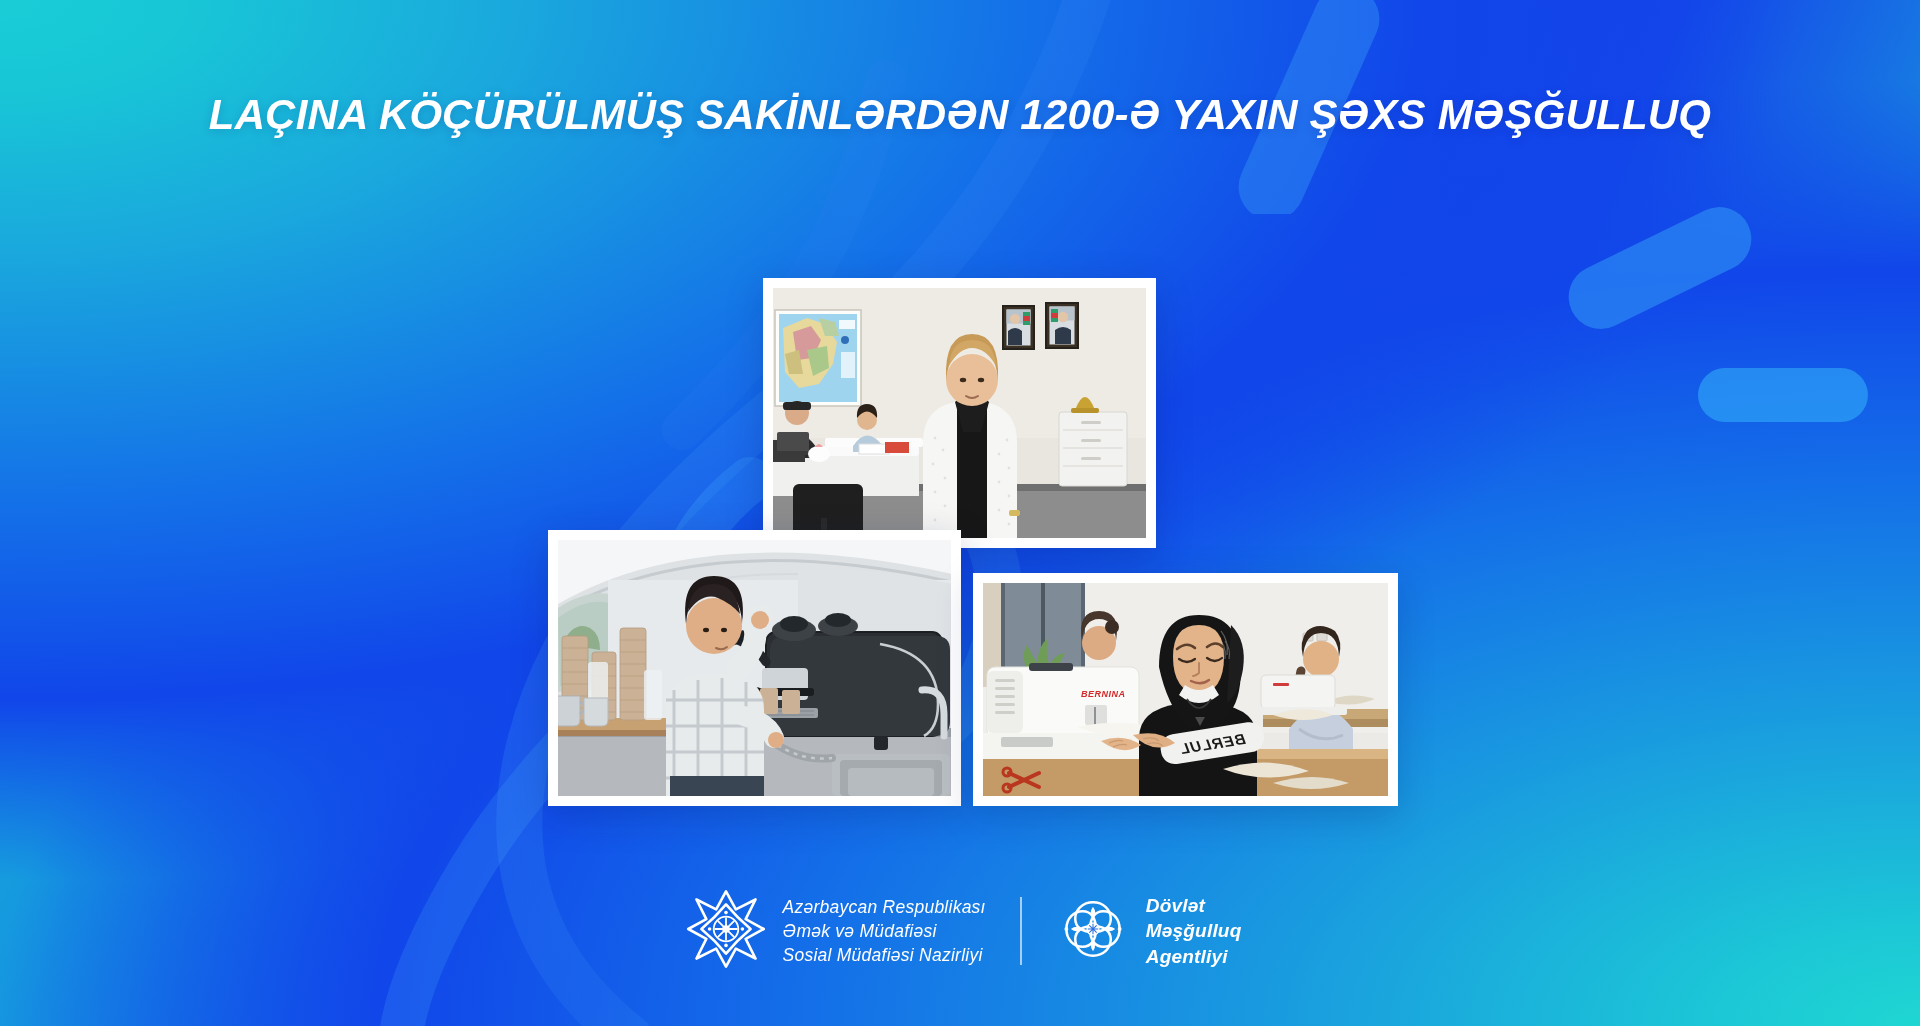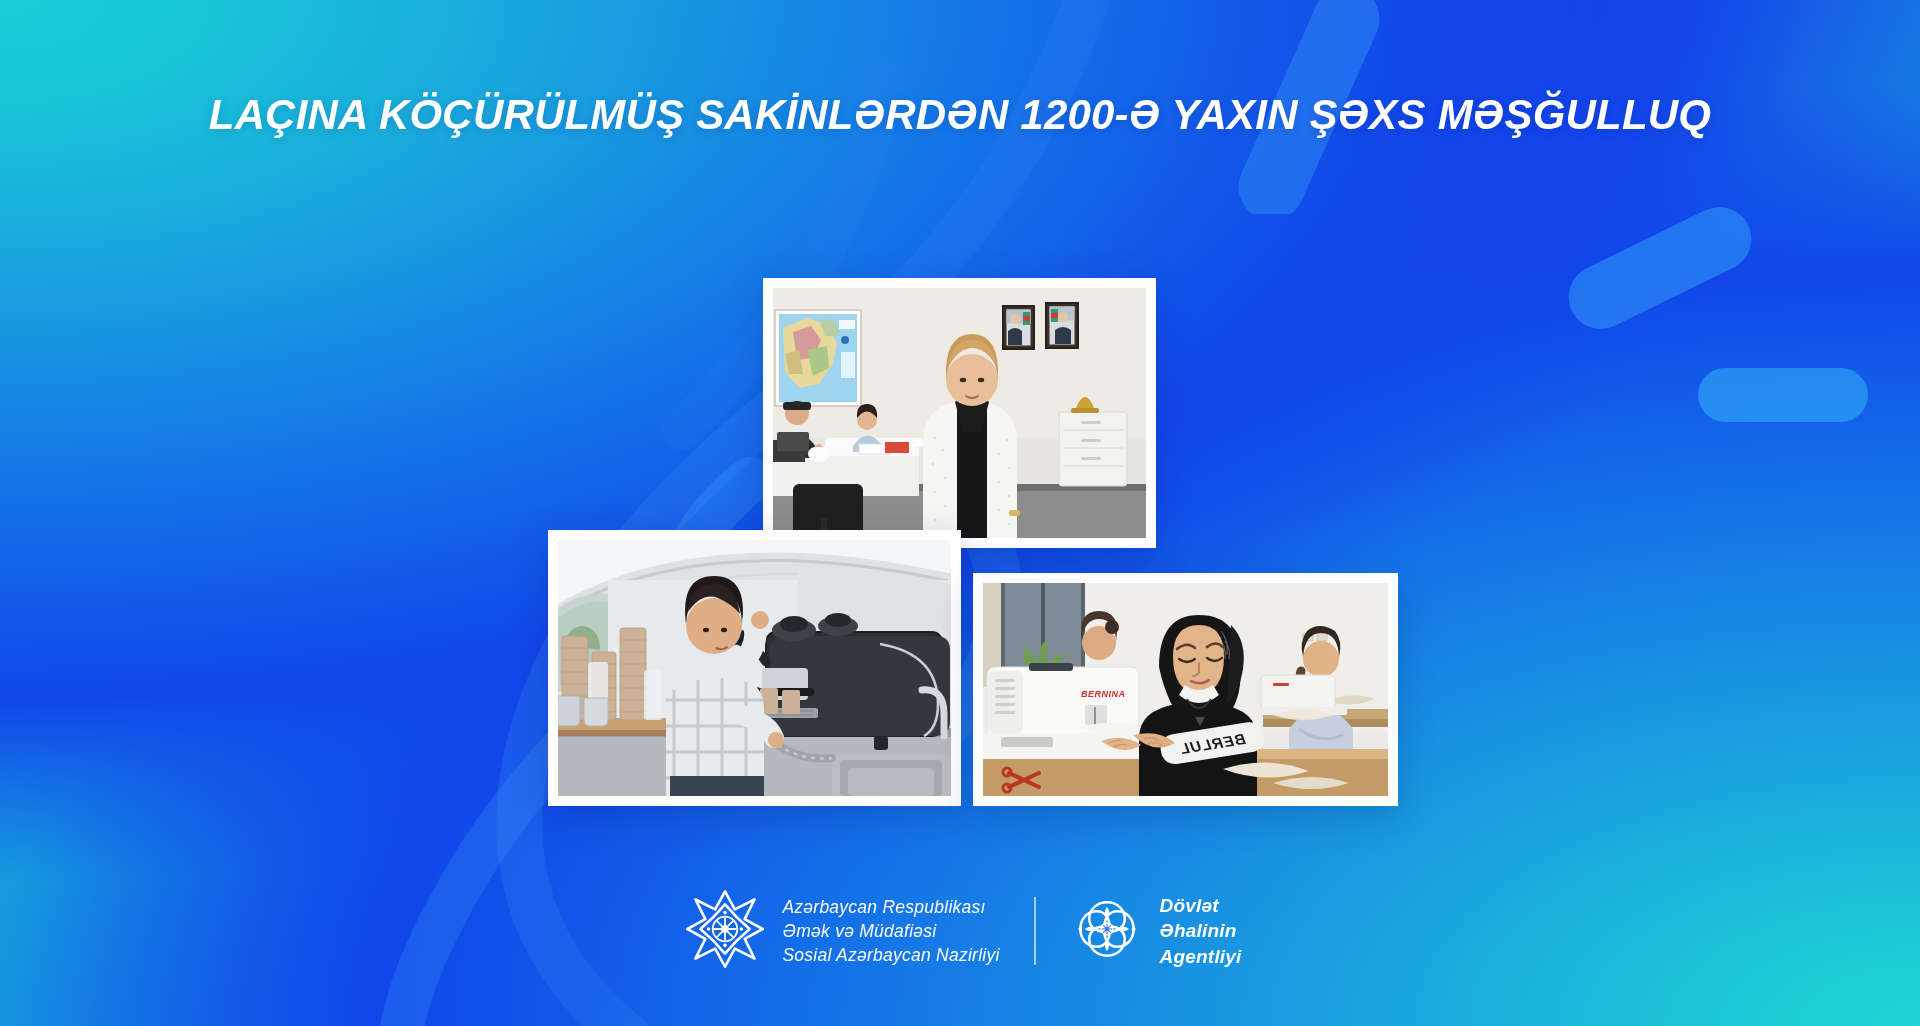--- a/index.html
+++ b/index.html
@@ -544,21 +544,21 @@
             <circle cx="50" cy="30" r="2.2"></circle>
               <circle cx="50" cy="70" r="2.2"></circle>
             <circle cx="30" cy="50" r="2.2"></circle>
               <circle cx="70" cy="50" r="2.2"></circle>
           </g>
         </svg>
       </span>
       <div class="logo-text" id="ministry-text">
         <div>Azərbaycan Respublikası</div>
         <div>Əmək və Müdafiəsi</div>
-        <div>Sosial Azərbaycan Nazirliyi</div>
+        <div>Sosial Müdafiəsi Nazirliyi</div>
       </div>
     </div>
 
     <div id="logo-divider"></div>
 
     <div class="logo-block">
       <span class="logo-mark">
         <svg width="74" height="74" viewBox="0 0 100 100" fill="none">
           <g stroke="#ffffff" stroke-width="3.4" stroke-linecap="round" stroke-linejoin="round" fill="none">
 
@@ -580,19 +580,19 @@
           <g fill="#ffffff">
             <circle cx="50" cy="50" r="9"></circle>
           </g>
           <g stroke="#2a6fe0" stroke-width="1.4" fill="none">
             <path d="M50 43 v14 M43 50 h14 M45 45 l10 10 M55 45 l-10 10"></path>
           </g>
         </svg>
       </span>
       <div class="logo-text" id="agency-text">
         <div>Dövlət</div>
-        <div>Əhalinin</div>
+        <div>Məşğulluq</div>
         <div>Agentliyi</div>
       </div>
     </div>
   </div>
 
 </div>
 
 </body></html>

